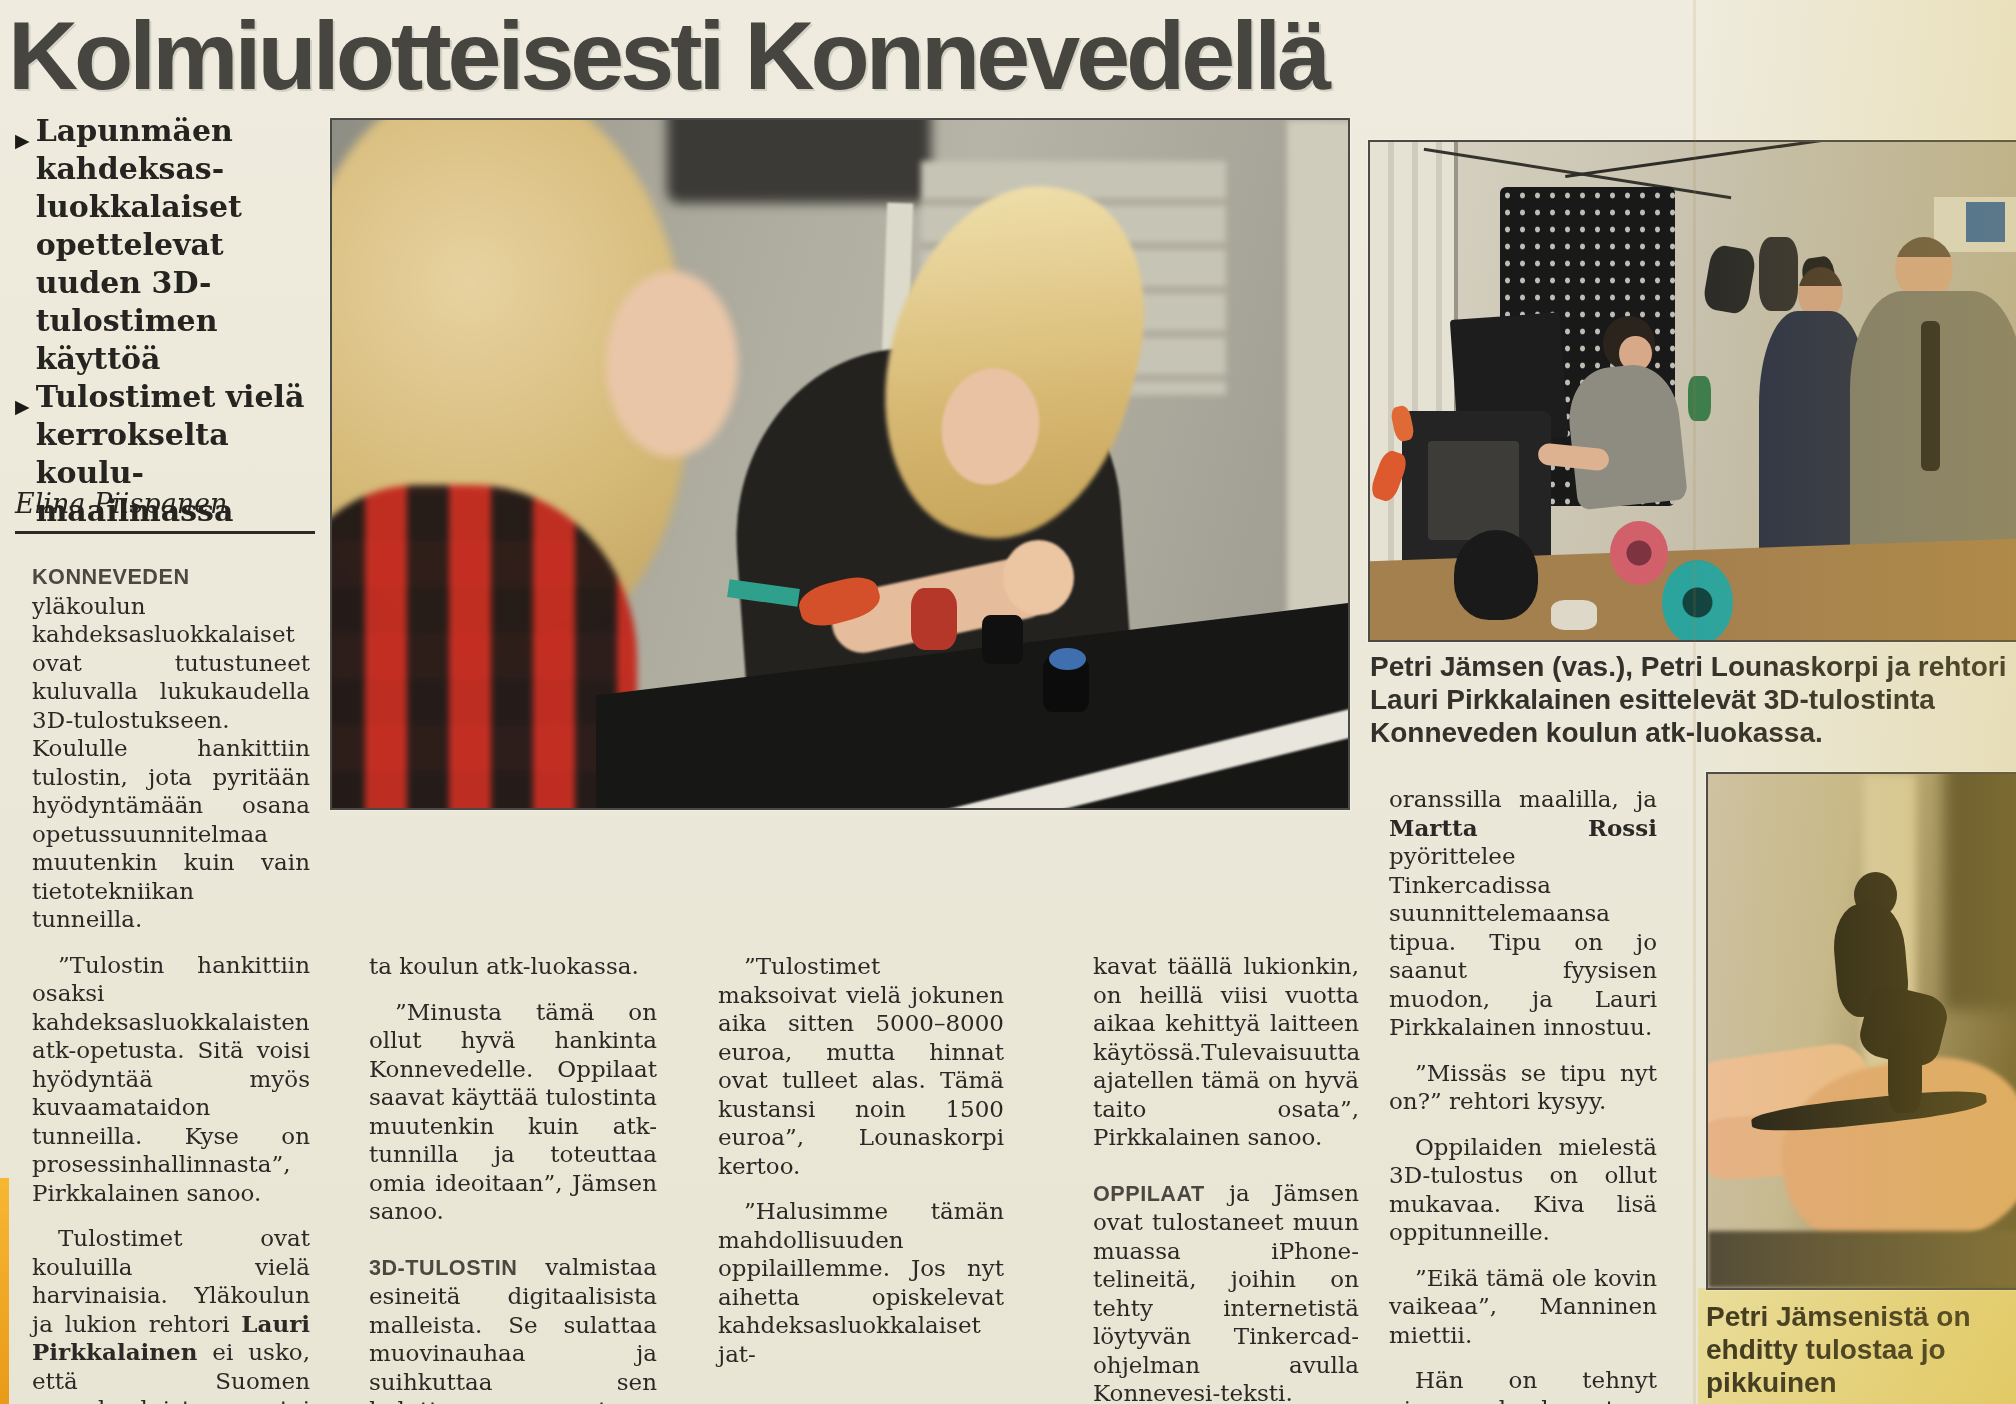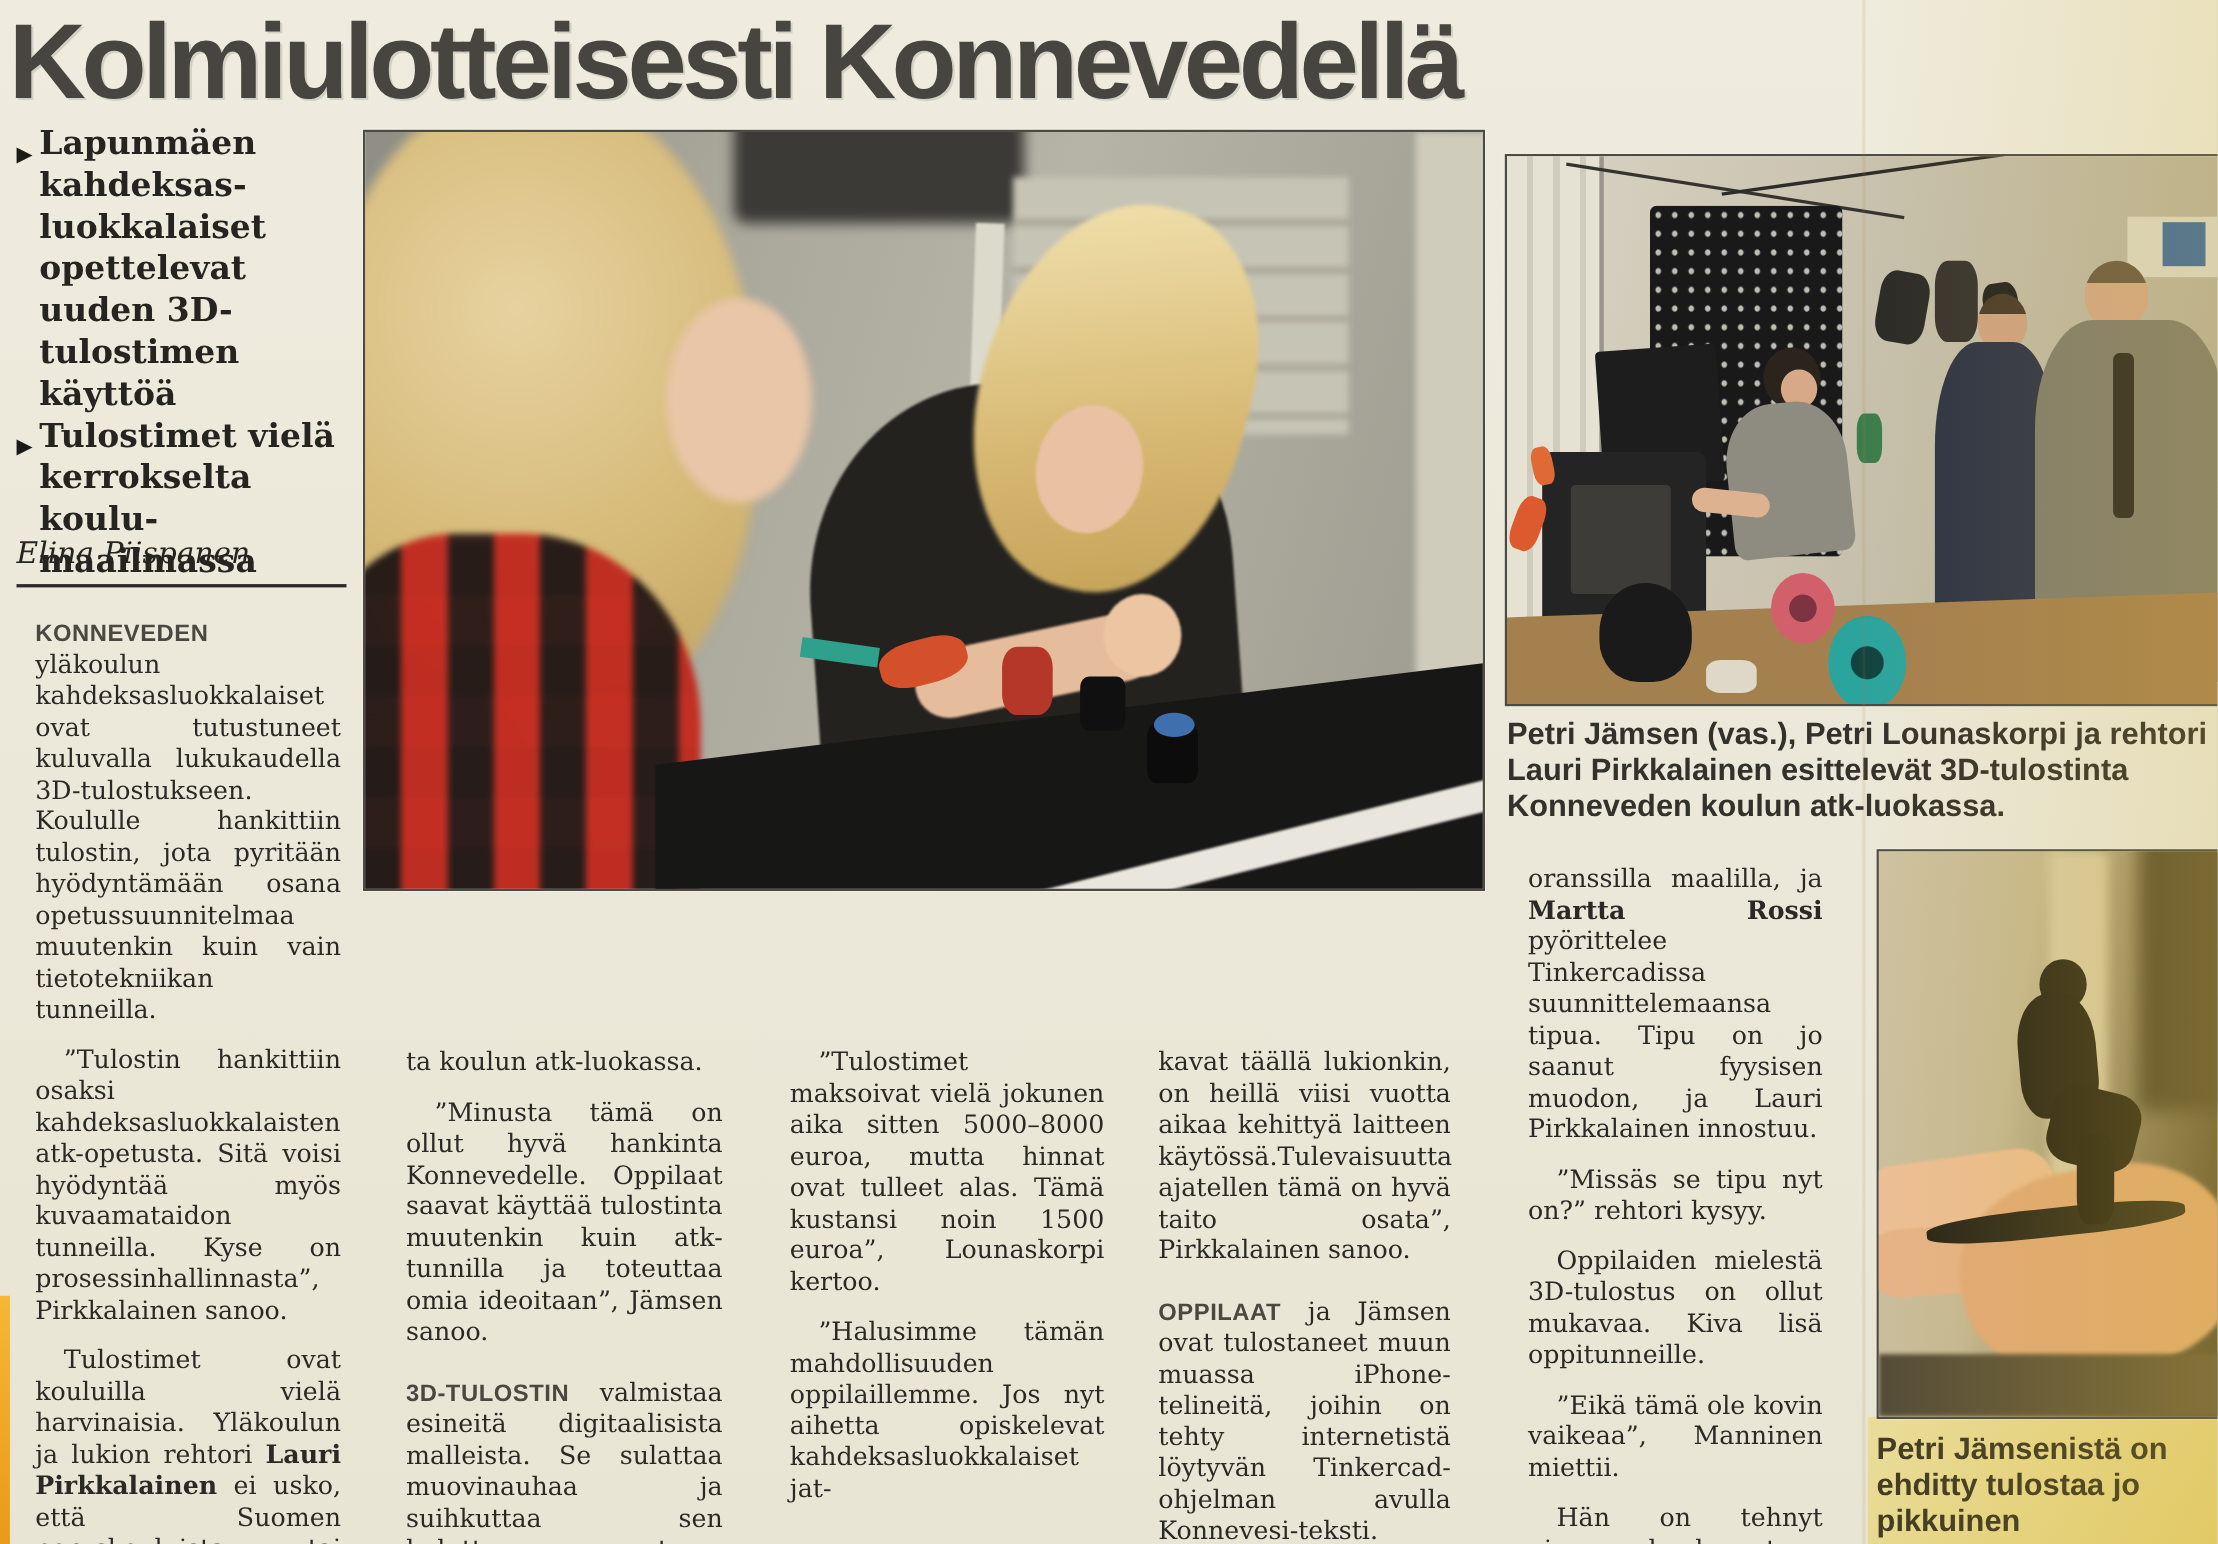--- a/index.html
+++ b/index.html
@@ -22,21 +22,21 @@
   .bullet { font-size:19px; padding-top:9px; margin-right:6px; color:#1c1a17; flex:0 0 auto; }
   .byline { position:absolute; left:15px; top:488px; width:300px;
     font-style:italic; font-size:27px; color:#26241f;
     border-bottom:3px solid #2b2a26; padding-bottom:12px; }
   
   .col { position:absolute; font-size:23px; line-height:28.5px;
     text-align:justify; color:#2b2925; overflow:hidden; }
   .col1 { left:15px;  top:545px; width:312px; height:859px; }
   .col2 { left:352px; top:935px; width:322px; height:469px; }
   .col3 { left:701px; top:935px; width:320px; height:469px; }
-  .col4 { left:1036px;top:935px; width:300px; height:469px; }
+  .col4 { left:1076px;top:935px; width:300px; height:469px; }
   .col5 { left:1372px;top:768px; width:302px; height:636px; }
   .para { margin:17px; }
   .para.indent { text-indent:26px; }
   .para.gap { margin-top:27px; }
   .seg-lead { font-family:"Liberation Sans", sans-serif; font-weight:700;
     font-size:0.94em; letter-spacing:.5px; color:#4a4841; }
   .seg-bold { font-weight:700; }
   
   .photo { position:absolute; overflow:hidden; border:2px solid #4c4a44;
     box-shadow:0 0 0 1px rgba(255,255,255,.25); }

